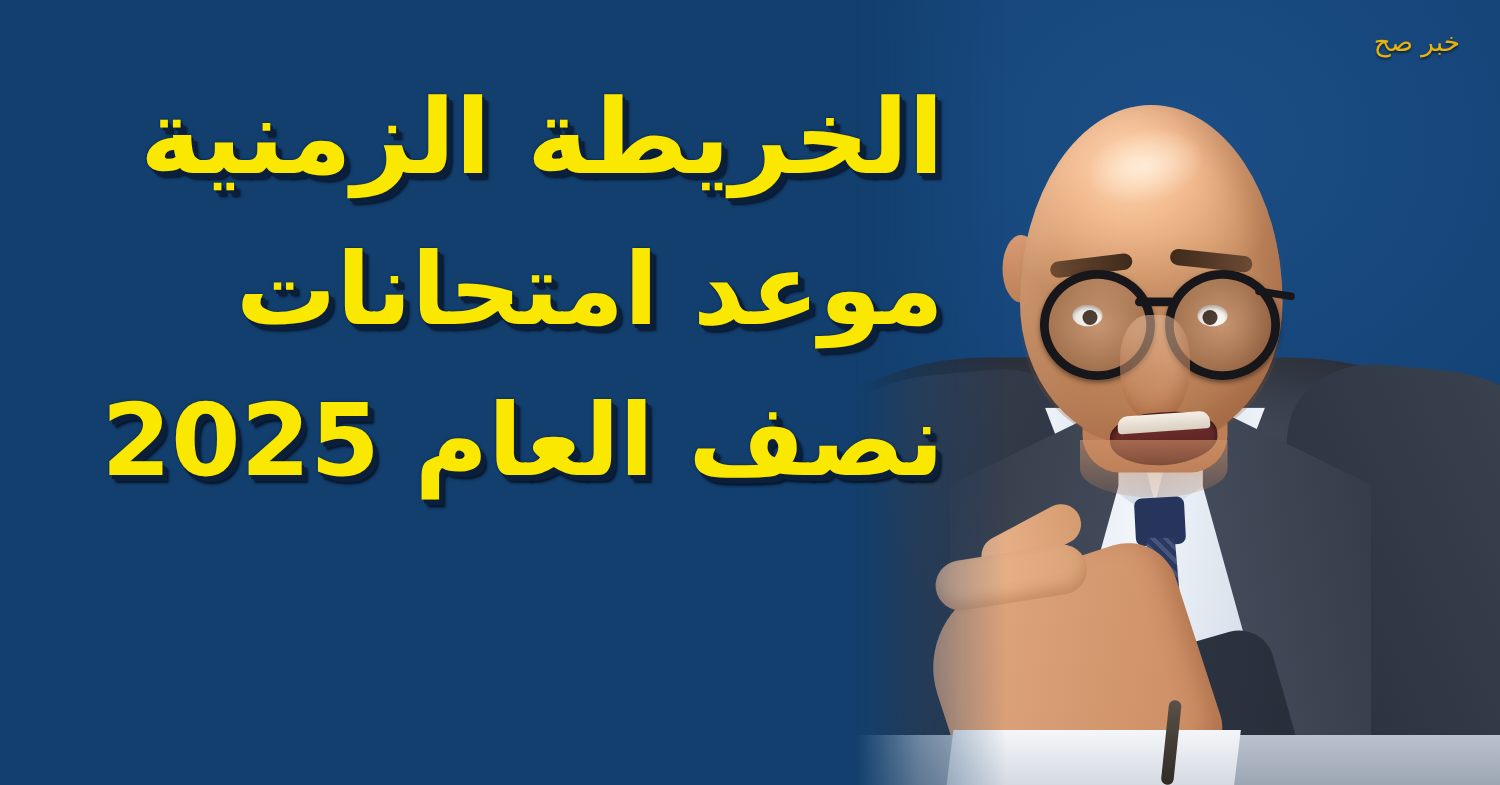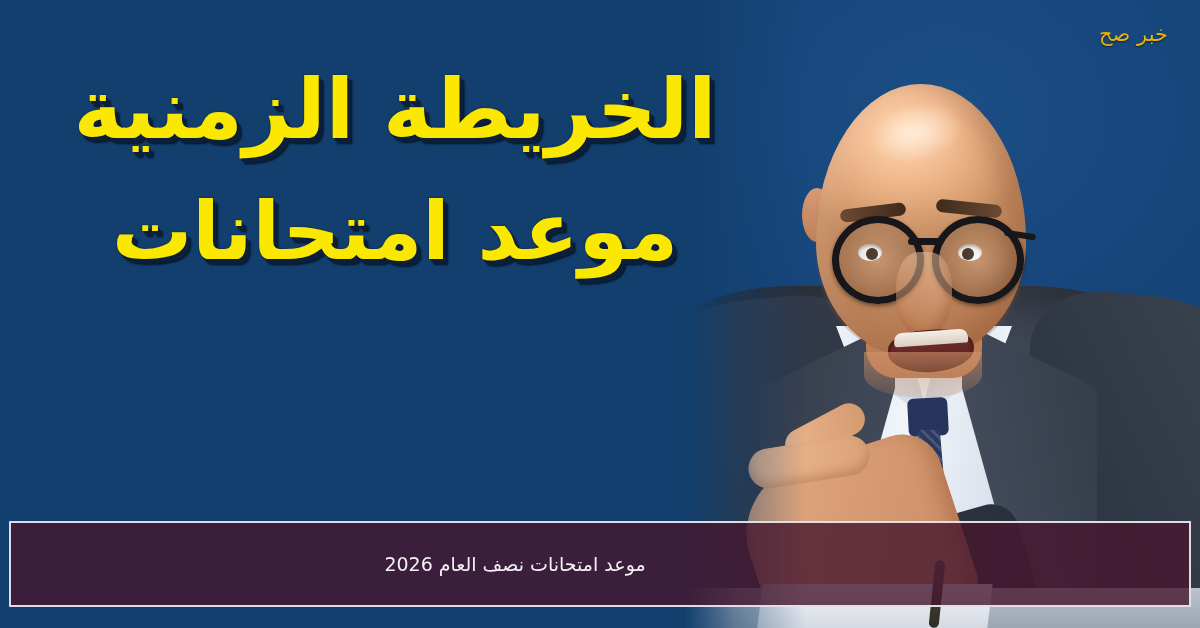--- a/index.html
+++ b/index.html
@@ -262,21 +262,20 @@
     font-size:83px;
     line-height:1.06;
     letter-spacing:-1px;
     white-space:nowrap;
     text-shadow:
       4px 5px 0 #0c1f3a,
       5px 6px 2px rgba(4,12,26,.85),
       2px 3px 0 #0c1f3a,
       0 0 2px #0c1f3a;
     margin-bottom:36px;
-    text-align:center;
   }
   .hl-line.l2{font-size:80px;}
   .hl-line.l3{font-size:80px;margin-bottom:0;}
 
   
   #watermark{
     position:absolute;
     right:32px;top:22px;
     color:#eab308;
     font-size:21px;
@@ -368,19 +367,17 @@
     <div class="desk"></div>
     <div class="papers"></div>
     <div class="mic"></div>
   </div>
 
   <div id="watermark">خبر صح</div>
 
   <div id="headline">
     <span class="hl-line l1">الخريطة الزمنية</span>
     <span class="hl-line l2">موعد امتحانات</span>
+    <span class="hl-line l3">نصف العام 2025</span>
   </div>
 
-  <div id="caption-bar">
-    <span id="caption-text">موعد امتحانات نصف العام 2026</span>
-  </div>
 
 </div>
 
 </body></html>

